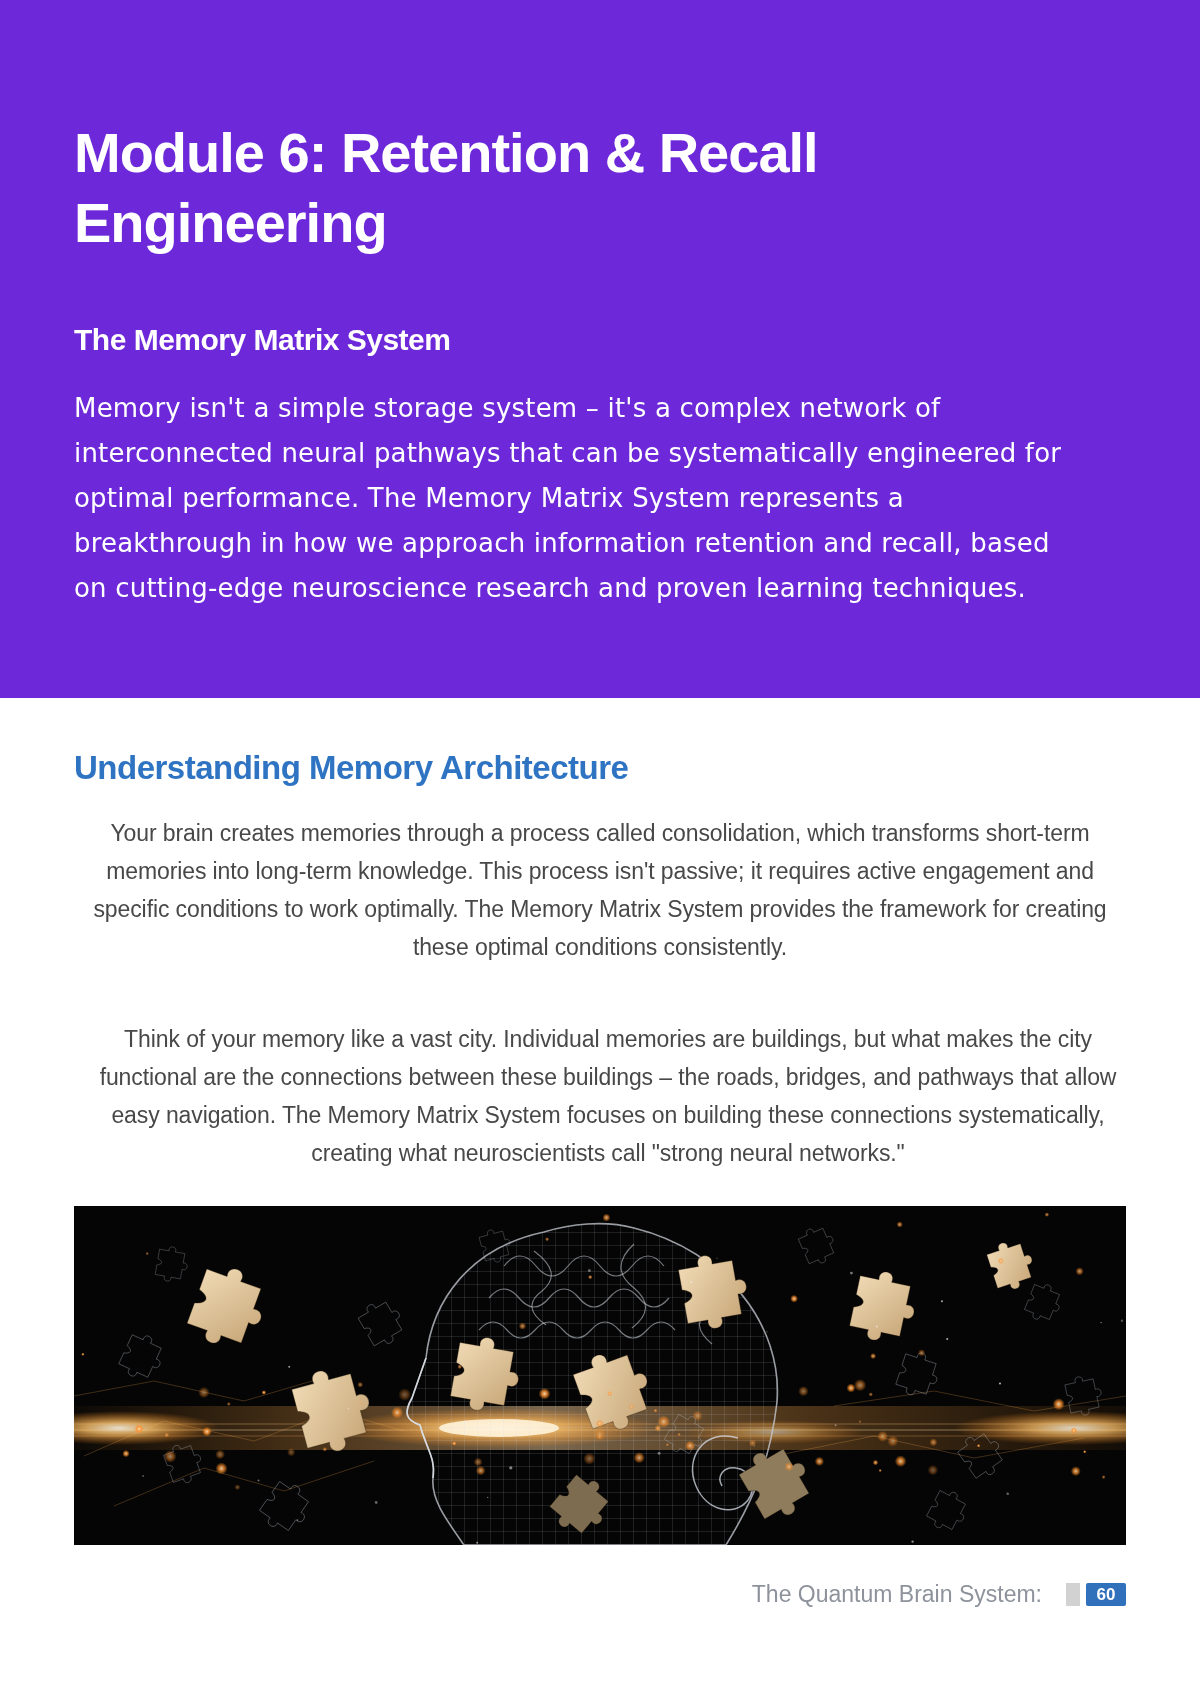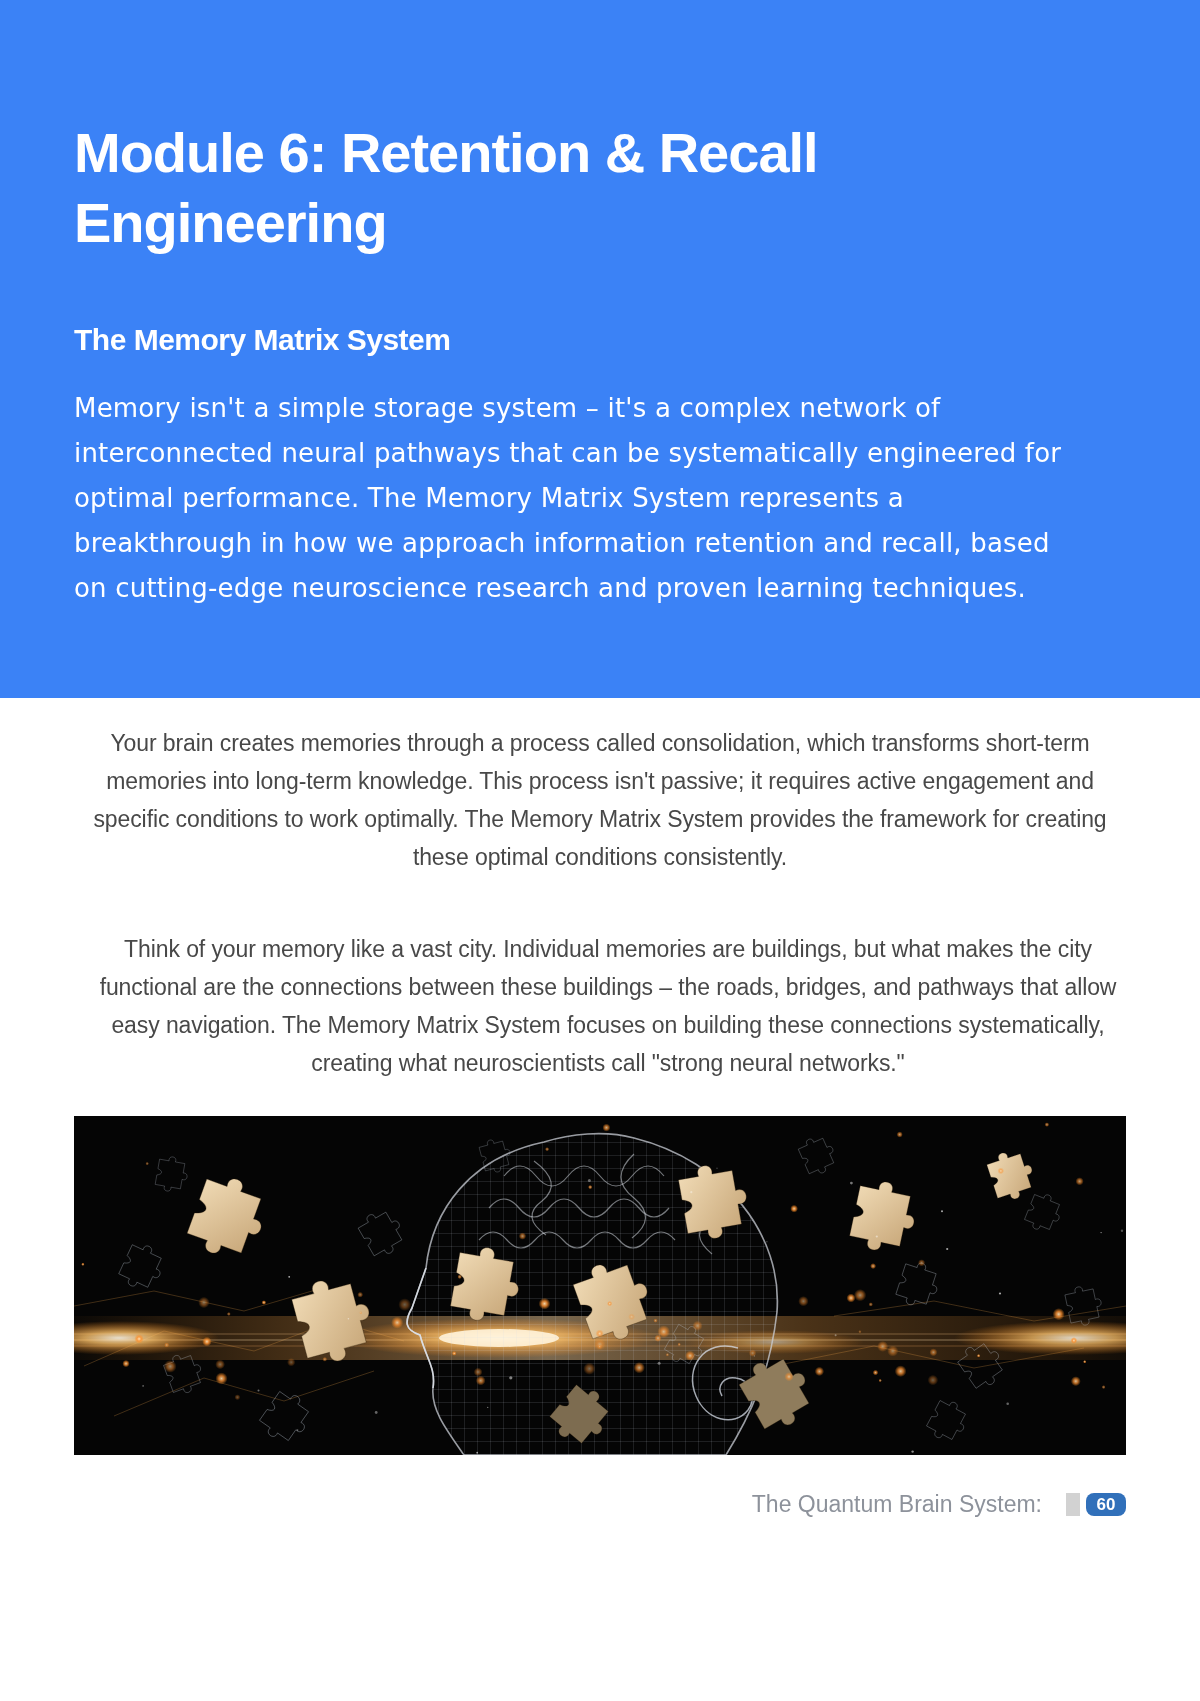--- a/index.html
+++ b/index.html
@@ -6,21 +6,21 @@
   html,body { background:#ffffff; }
   .page {
     position:relative;
     width:1200px; height:1701px;
     background:#ffffff;
     font-family:"Liberation Sans", sans-serif;
     overflow:hidden;
   }
   
   .hero {
-    background:#3b82f6;
+    background:#6d28d9;
     height:698px;
     padding:118px 74px 0 74px;
   }
   .hero-title {
     color:#ffffff;
     font-size:56px;
     line-height:70px;
     font-weight:bold;
     letter-spacing:-1px;
     max-width:1000px;
@@ -82,41 +82,42 @@
     line-height:23px;
   }
   .footer-sep {
     width:14px; height:23px;
     background:#d2d2d2;
     margin-left:24px;
   }
   .footer-badge {
     min-width:40px; height:23px;
     background:#3170ba;
-    border-radius:8px;
+    border-radius:2px;
     margin-left:6px;
     color:#ffffff;
     font-size:17px;
     font-weight:bold;
     display:flex; align-items:center; justify-content:center;
     padding:0 6px;
   }
 </style>
 </head>
 <body>
 
 <div class="page">
 
   <div class="hero">
     <h1 class="hero-title">Module 6: Retention &amp; Recall Engineering</h1>
     <h2 class="hero-subtitle">The Memory Matrix System</h2>
     <p class="hero-paragraph">Memory isn't a simple storage system – it's a complex network of interconnected neural pathways that can be systematically engineered for optimal performance. The Memory Matrix System represents a breakthrough in how we approach information retention and recall, based on cutting-edge neuroscience research and proven learning techniques.</p>
   </div>
 
   <div class="content">
+    <h3 class="section-heading">Understanding Memory Architecture</h3>
     <p class="body-paragraph">Your brain creates memories through a process called consolidation, which transforms short-term memories into long-term knowledge. This process isn't passive; it requires active engagement and specific conditions to work optimally. The Memory Matrix System provides the framework for creating these optimal conditions consistently.</p>
     <p class="body-paragraph">Think of your memory like a vast city. Individual memories are buildings, but what makes the city functional are the connections between these buildings – the roads, bridges, and pathways that allow easy navigation. The Memory Matrix System focuses on building these connections systematically, creating what neuroscientists call "strong neural networks."</p>
 
     <div class="figure">
       <svg viewBox="0 0 1052 339" width="1052" height="339" xmlns="http://www.w3.org/2000/svg">
         <defs>
           <radialGradient id="flareCore" cx="50%" cy="50%" r="50%">
             <stop offset="0%" stop-color="#fff6e4" stop-opacity="1"></stop>
             <stop offset="35%" stop-color="#ffc36a" stop-opacity="0.85"></stop>
             <stop offset="100%" stop-color="#ff8c1a" stop-opacity="0"></stop>

